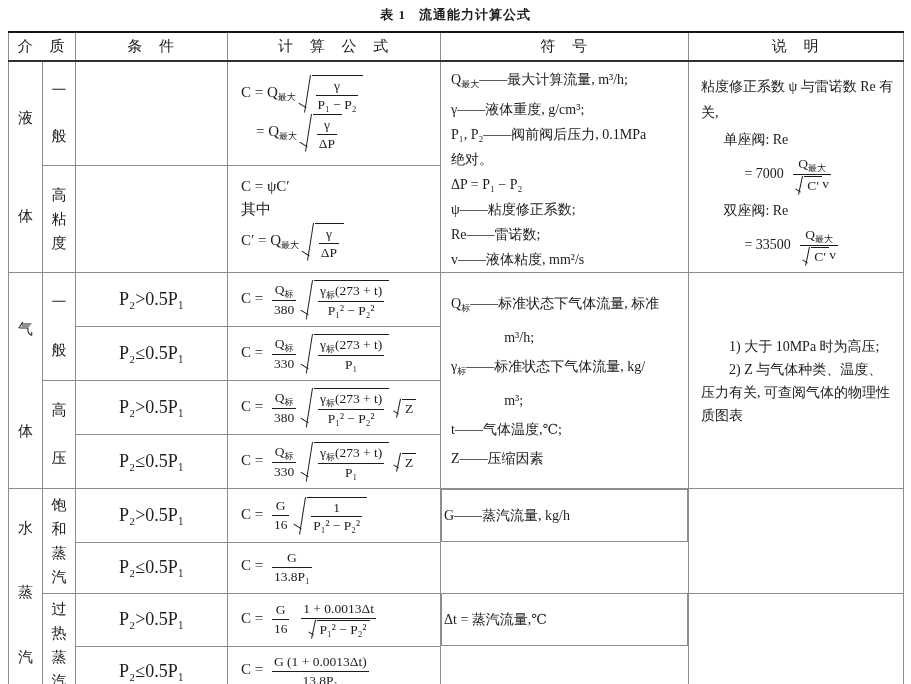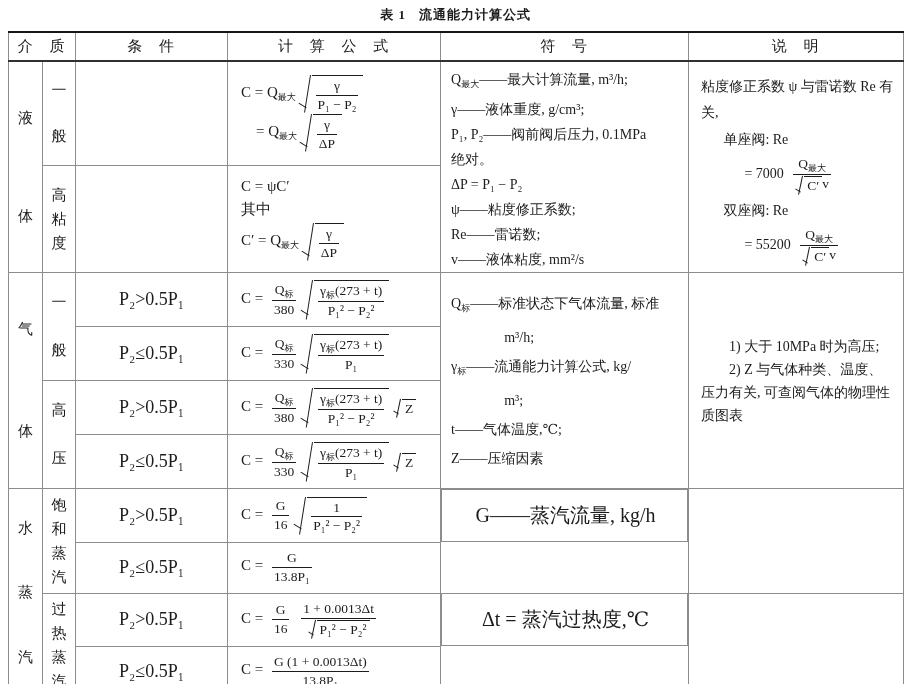--- a/index.html
+++ b/index.html
@@ -68,21 +68,21 @@
   .sq.sm::after{left:-9px;bottom:3px;width:6px;}
   .zed{margin-left:8px;font-size:14px;}
 
   
   .sym{padding:5px 6px 0 10px;font-size:14px;}
   .sline{line-height:25px;white-space:nowrap;}
   .symg{padding:0 6px 0 10px;}
   .symg .sline{line-height:29px;}
   .symv{display:flex;flex-direction:column;justify-content:center;height:100%;}
   .indu{margin-left:3.8em;}
-  .symc{display:flex;align-items:center;padding-left:2px;font-size:20px;justify-content:center;}
+  .symc{display:flex;align-items:center;padding-left:2px;font-size:14px;}
 
   
   .note{padding:0 8px 0 12px;font-size:14px;}
   .nl{line-height:26px;margin:0;font-family:Liberation Serif, serif;}
   .ntop{padding-top:8px;}
   .nlbl{margin-left:1.6em;line-height:27px;}
   .neq{margin:3px 0 3px 3.1em;white-space:nowrap;}
   .notev{display:flex;flex-direction:column;justify-content:center;height:100%;}
   .np{text-indent:2em;line-height:23px;margin:0;}
 </style>
@@ -150,21 +150,21 @@
       </td>
       <td rowspan="2" class="note">
         <div class="nl ntop">粘度修正系数 ψ 与雷诺数 Re 有关,</div>
         <div class="nl nlbl">单座阀: Re</div>
         <div class="neq">
           <span>= 7000</span>
           <span class="fr ml6"><span class="nu"><span>Q</span><span class="sb">最大</span></span><span class="de"><span class="sq sm">C′</span><span>v</span></span></span>
         </div>
         <div class="nl nlbl">双座阀: Re</div>
         <div class="neq">
-          <span>= 55200</span>
+          <span>= 33500</span>
           <span class="fr ml6"><span class="nu"><span>Q</span><span class="sb">最大</span></span><span class="de"><span class="sq sm">C′</span><span>v</span></span></span>
         </div>
       </td>
     </tr>
 
     <tr class="tr104">
       <td class="med">
         <div class="vsc">
           <span>高</span>
           <span>粘</span>
@@ -200,21 +200,21 @@
         <div class="fline">
           <span>C =</span>
           <span class="fr mlx"><span class="nu"><span>Q</span><span class="sb">标</span></span><span class="de">380</span></span>
           <span class="sq"><span class="fr"><span class="nu"><span>γ</span><span class="sb">标</span><span class="gap">(273 + t)</span></span><span class="de">P₁² − P₂²</span></span></span>
         </div>
       </td>
       <td rowspan="4" class="sym symg">
         <div class="symv">
           <div class="sline"><span>Q</span><span class="sb">标</span><span>——标准状态下气体流量, 标准</span></div>
           <div class="sline indu"><span>m³/h;</span></div>
-          <div class="sline"><span>γ</span><span class="sb">标</span><span>——流通能力计算公式, kg/</span></div>
+          <div class="sline"><span>γ</span><span class="sb">标</span><span>——标准状态下气体流量, kg/</span></div>
           <div class="sline indu"><span>m³;</span></div>
           <div class="sline"><span>t——气体温度,℃;</span></div>
           <div class="sline"><span>Z——压缩因素</span></div>
         </div>
       </td>
       <td rowspan="4" class="note">
         <div class="notev">
           <p class="np">1) 大于 10MPa 时为高压;</p>
           <p class="np">2) Z 与气体种类、温度、压力有关, 可查阅气体的物理性质图表</p>
         </div>
@@ -313,21 +313,21 @@
       </td>
       <td class="cond">P₂&gt;0.5P₁</td>
       <td class="fml">
         <div class="fline">
           <span>C =</span>
           <span class="fr mlx"><span class="nu">G</span><span class="de">16</span></span>
           <span class="fr ml6"><span class="nu">1 + 0.0013Δt</span><span class="de"><span class="sq sm">P₁² − P₂²</span></span></span>
         </div>
       </td>
       <td rowspan="2" class="symc">
-        <span>Δt = 蒸汽过热度,℃</span>
+        <span>Δt = 蒸汽流量,℃</span>
       </td>
       <td rowspan="2" class="note"></td>
     </tr>
 
     <tr class="tr50">
       <td class="cond">P₂≤0.5P₁</td>
       <td class="fml">
         <div class="fline">
           <span>C =</span>
           <span class="fr mlx"><span class="nu">G (1 + 0.0013Δt)</span><span class="de">13.8P₁</span></span>

